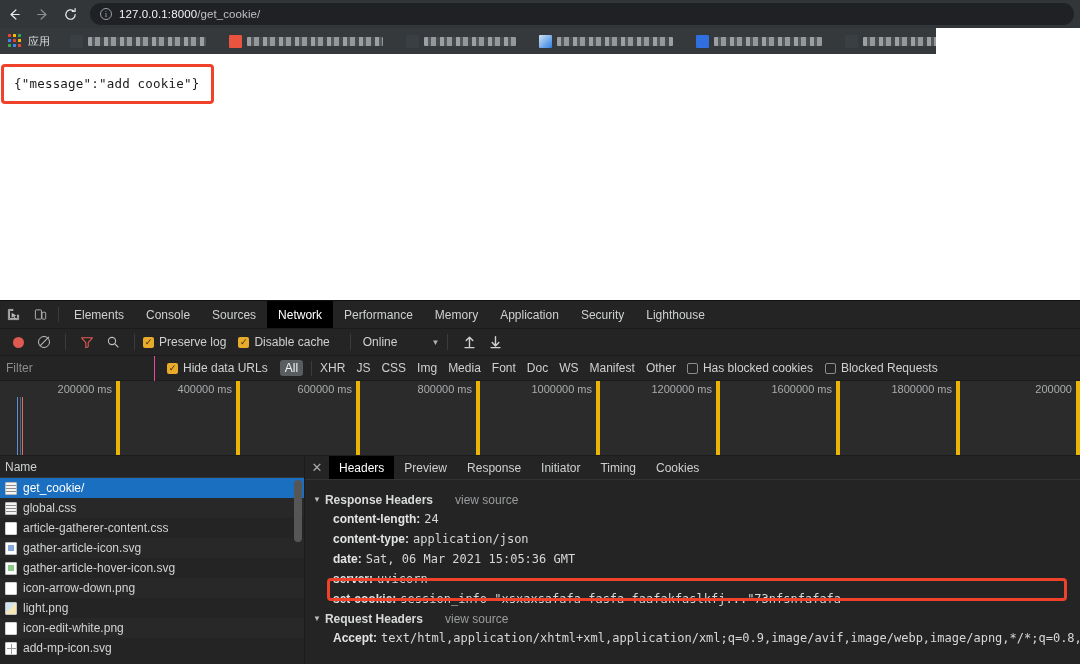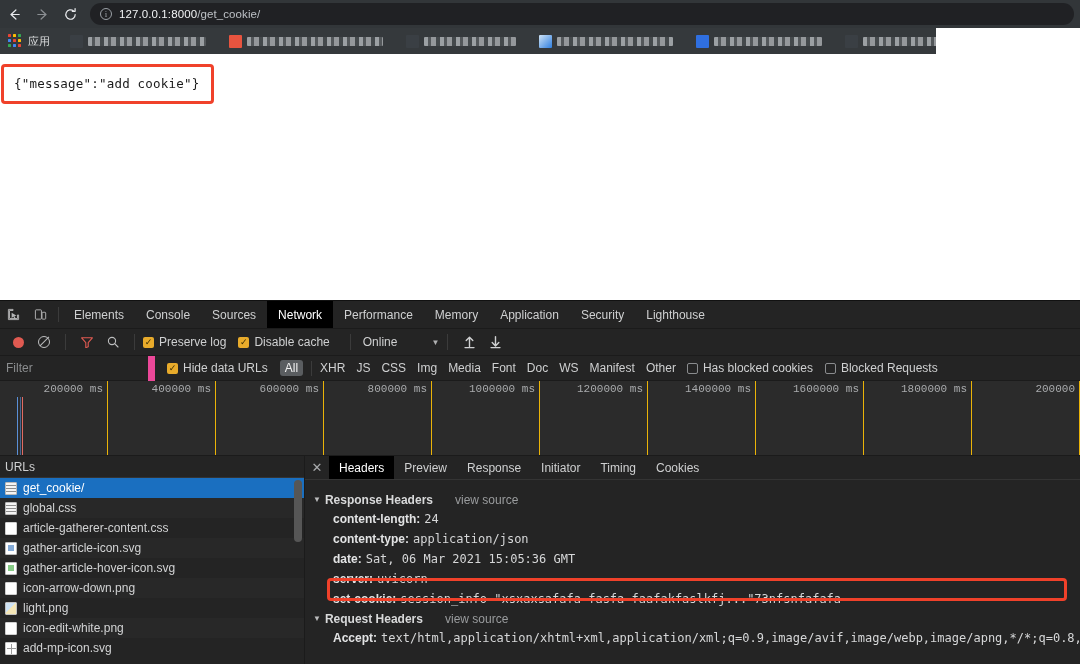--- a/index.html
+++ b/index.html
@@ -121,38 +121,38 @@
   .tb-select .caret { margin-left: 34px; font-size: 8px; color: #b0b1b2; }
   .tb-vsep { width: 1px; height: 16px; background: #3b3b3b; margin: 0 8px; }
   .arrow-ic { width: 13px; height: 14px; }
 
   .dt-filterbar {
     height: 25px; display: flex; align-items: center;
     border-bottom: 1px solid #1b1b1b; background: #242424;
   }
   .filter-input {
     width: 155px; height: 25px; display: flex; align-items: center; padding-left: 6px;
-    color: #8b8d8f; font-size: 12px; border-right: 7px solid #ec4899;
+    color: #8b8d8f; font-size: 12px; border-right: 1px solid #ec4899;
   }
   .filter-right { display: flex; align-items: center; padding-left: 12px; }
   .type-pill {
     padding: 1px 5px; border-radius: 3px; font-size: 12px; color: #f1f1f1;
     background: #5a5d60; margin-right: 4px;
   }
   .type-item { font-size: 12px; color: #cfd0d1; margin-right: 11px; white-space: nowrap; }
   .type-vsep { width: 1px; height: 15px; background: #3b3b3b; margin: 0 8px 0 4px; }
 
   
   .dt-overview {
     height: 75px; background: #2b2b2b; position: relative; border-bottom: 1px solid #1b1b1b;
     overflow: hidden;
   }
   .ov-ticks { position: absolute; inset: 0; display: flex; }
   .ov-tick {
-    flex: 1 0 0; border-right: 1px solid #eab308; position: relative; font-family: Liberation Mono, monospace;
+    flex: 1 0 0; border-right: 4px solid #eab308; position: relative;
   }
   .ov-tick span {
     position: absolute; right: 4px; top: 2px; color: #a9abad; font-size: 11px; white-space: nowrap;
   }
   .ov-line { position: absolute; top: 16px; bottom: 0; width: 1px; }
 
   
   .dt-split { display: flex; height: 208px; }
   .req-list {
     width: 305px; background: #242424; position: relative; border-right: 1px solid #1b1b1b;
@@ -430,42 +430,39 @@
         <div class="ov-tick">
             <span>800000 ms</span>
           </div>
         <div class="ov-tick">
             <span>1000000 ms</span>
           </div>
         <div class="ov-tick">
             <span>1200000 ms</span>
           </div>
         <div class="ov-tick">
-            <span>1400000 ms</span>
-          </div>
-        <div class="ov-tick">
             <span>1600000 ms</span>
           </div>
         <div class="ov-tick">
             <span>1800000 ms</span>
           </div>
         <div class="ov-tick">
             <span>200000</span>
           </div>
       </div>
       <span class="ov-line" style="left:17px; background:#5a8fd6"></span>
       <span class="ov-line" style="left:20px; background:#5a8fd6; opacity:.6"></span>
       <span class="ov-line" style="left:22px; background:#e06a64"></span>
     </div>
 
     <div class="dt-split">
 
       <div class="req-list">
         <div class="req-head">
-          <span>URLs</span>
+          <span>Name</span>
         </div>
         <div class="req-row selected">
             <span class="fico doc"></span>
             <span>get_cookie/</span>
           </div>
         <div class="req-row">
             <span class="fico doc"></span>
             <span>global.css</span>
           </div>
         <div class="req-row">

